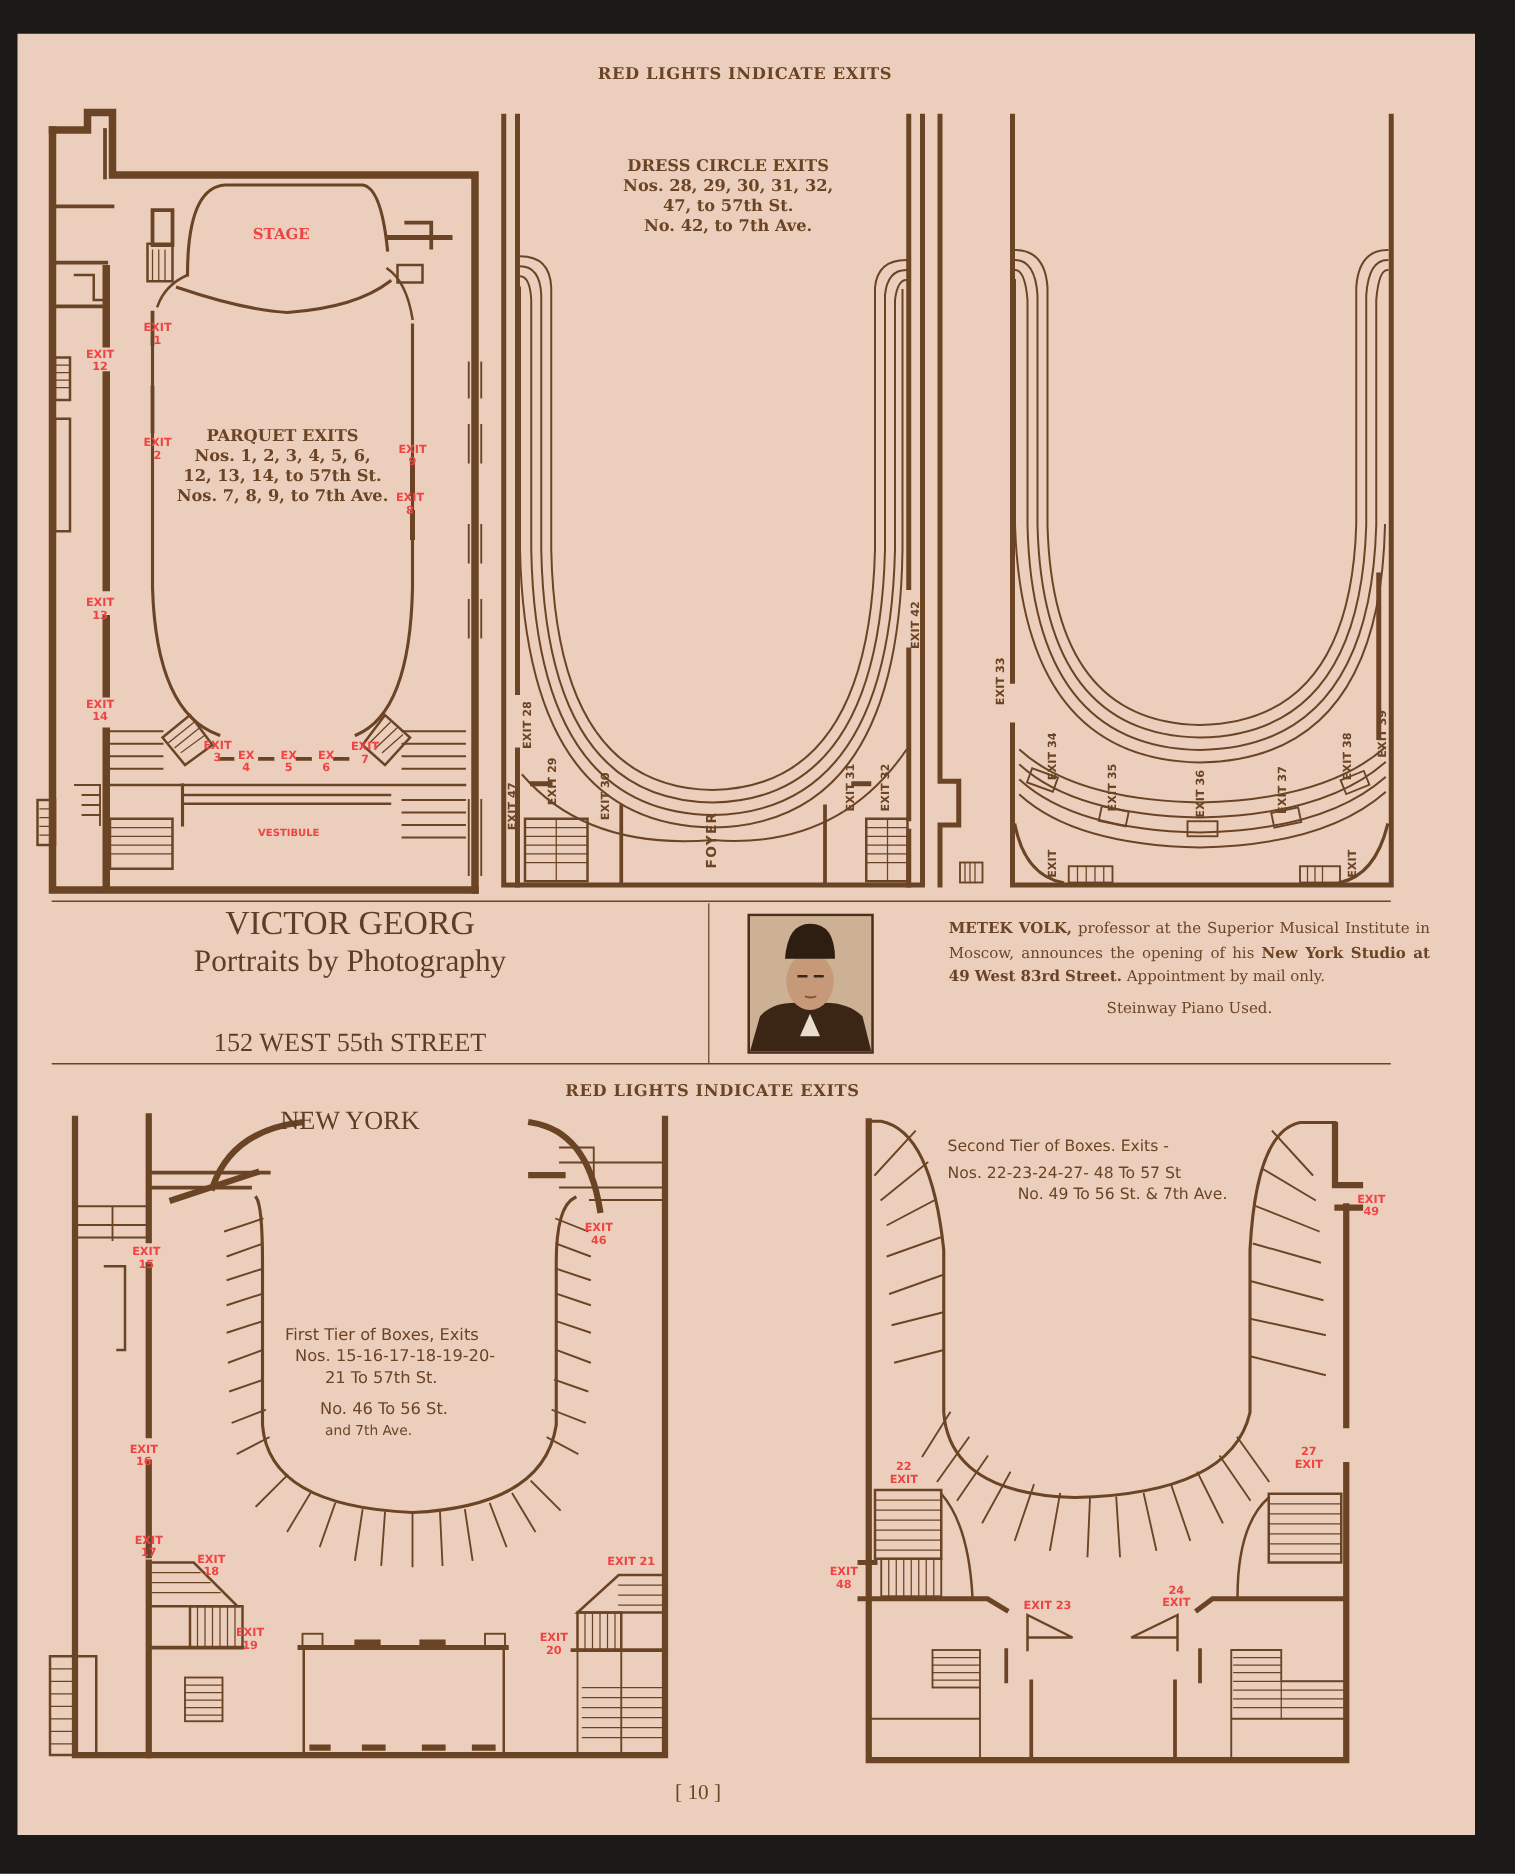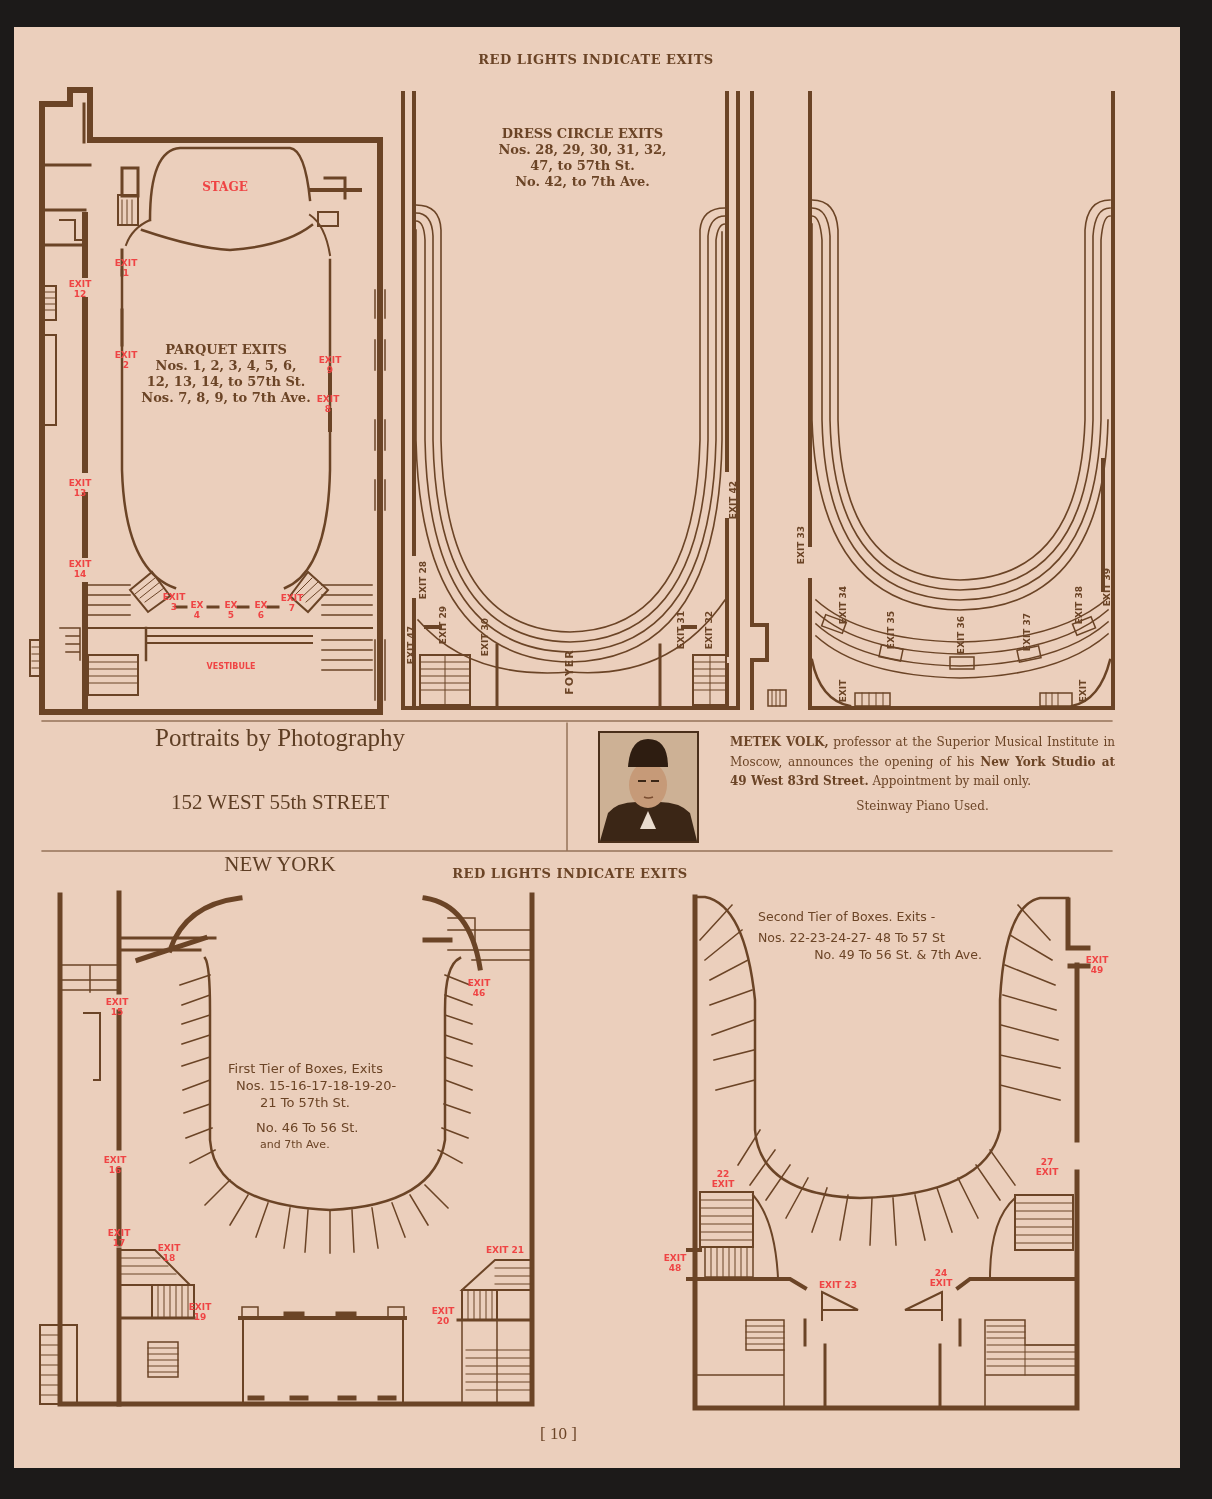--- a/index.html
+++ b/index.html
@@ -7,21 +7,21 @@
   .paper{position:absolute;left:14px;top:27px;width:1166px;height:1441px;background:#ebcfbc;}
   .hdr{position:absolute;font-family:"DejaVu Serif",serif;font-weight:bold;font-size:13px;letter-spacing:0.5px;color:#6b4426;text-align:center;}
   .cap{position:absolute;font-family:"DejaVu Serif",serif;font-weight:bold;color:#6b4426;text-align:center;line-height:16px;font-size:13px;}
   .hand{position:absolute;font-family:"DejaVu Sans",sans-serif;color:#6b4426;font-size:13px;line-height:17px;}
   .lbl{position:absolute;font-family:"DejaVu Sans",sans-serif;font-size:9px;color:#ef4444;text-align:center;line-height:10px;font-weight:bold;}
   .vlbl{position:absolute;font-family:"DejaVu Sans",sans-serif;font-size:9px;color:#6b4426;line-height:10px;transform:rotate(-90deg);transform-origin:center;white-space:nowrap;text-align:center;font-weight:bold;}
   .ad-georg{position:absolute;left:40px;top:722px;width:480px;text-align:center;font-family:"Liberation Serif",serif;color:#5e3e24;}
   .ad-georg .n{font-size:27px;line-height:32px;}
   .ad-georg .s{font-size:25px;line-height:32px;}
   .ad-georg .a{font-size:21px;line-height:27px;margin-top:35px;}
-  .ad-volk{position:absolute;left:730px;top:733px;width:385px;font-family:"DejaVu Serif",serif;font-size:12px;line-height:19.5px;color:#6b4426;text-align:justify;}
+  .ad-volk{position:absolute;left:759px;top:733px;width:385px;font-family:"DejaVu Serif",serif;font-size:12px;line-height:19.5px;color:#6b4426;text-align:justify;}
   .ad-volk b{font-weight:bold;}
   .photo{position:absolute;left:598px;top:731px;width:97px;height:108px;border:2px solid #4a2f1a;background:#d9b99d;overflow:hidden;}
   .page-num{position:absolute;left:540px;top:1424px;font-family:"Liberation Serif",serif;font-size:17px;color:#6b4426;}
   svg{position:absolute;left:0;top:0;}
 </style>
 </head>
 <body>
 
 <div class="paper"></div>
 
@@ -285,20 +285,21 @@
 <div class="vlbl" style="left:818px;top:600px;width:50px;">EXIT 34</div>
 <div class="vlbl" style="left:866px;top:625px;width:50px;">EXIT 35</div>
 <div class="vlbl" style="left:936px;top:630px;width:50px;">EXIT 36</div>
 <div class="vlbl" style="left:1002px;top:627px;width:50px;">EXIT 37</div>
 <div class="vlbl" style="left:1054px;top:600px;width:50px;">EXIT 38</div>
 <div class="vlbl" style="left:1082px;top:582px;width:50px;">EXIT 39</div>
 <div class="vlbl" style="left:828px;top:686px;width:30px;">EXIT</div>
 <div class="vlbl" style="left:1068px;top:686px;width:30px;">EXIT</div>
 
 <div class="ad-georg">
+  <div class="n">VICTOR GEORG</div>
   <div class="s">Portraits by Photography</div>
   <div class="a">152 WEST 55th STREET</div>
   <div class="a">NEW YORK</div>
 </div>
 
 <div class="photo">
   <svg width="97" height="108" viewBox="0 0 97 108">
     <rect width="97" height="108" fill="#cdb195"></rect>
     <path d="M0 108 L8 80 Q20 66 48 70 Q76 66 90 80 L97 108 Z" fill="#3b2616"></path>
     <ellipse cx="48" cy="52" rx="19" ry="23" fill="#c69a78"></ellipse>

